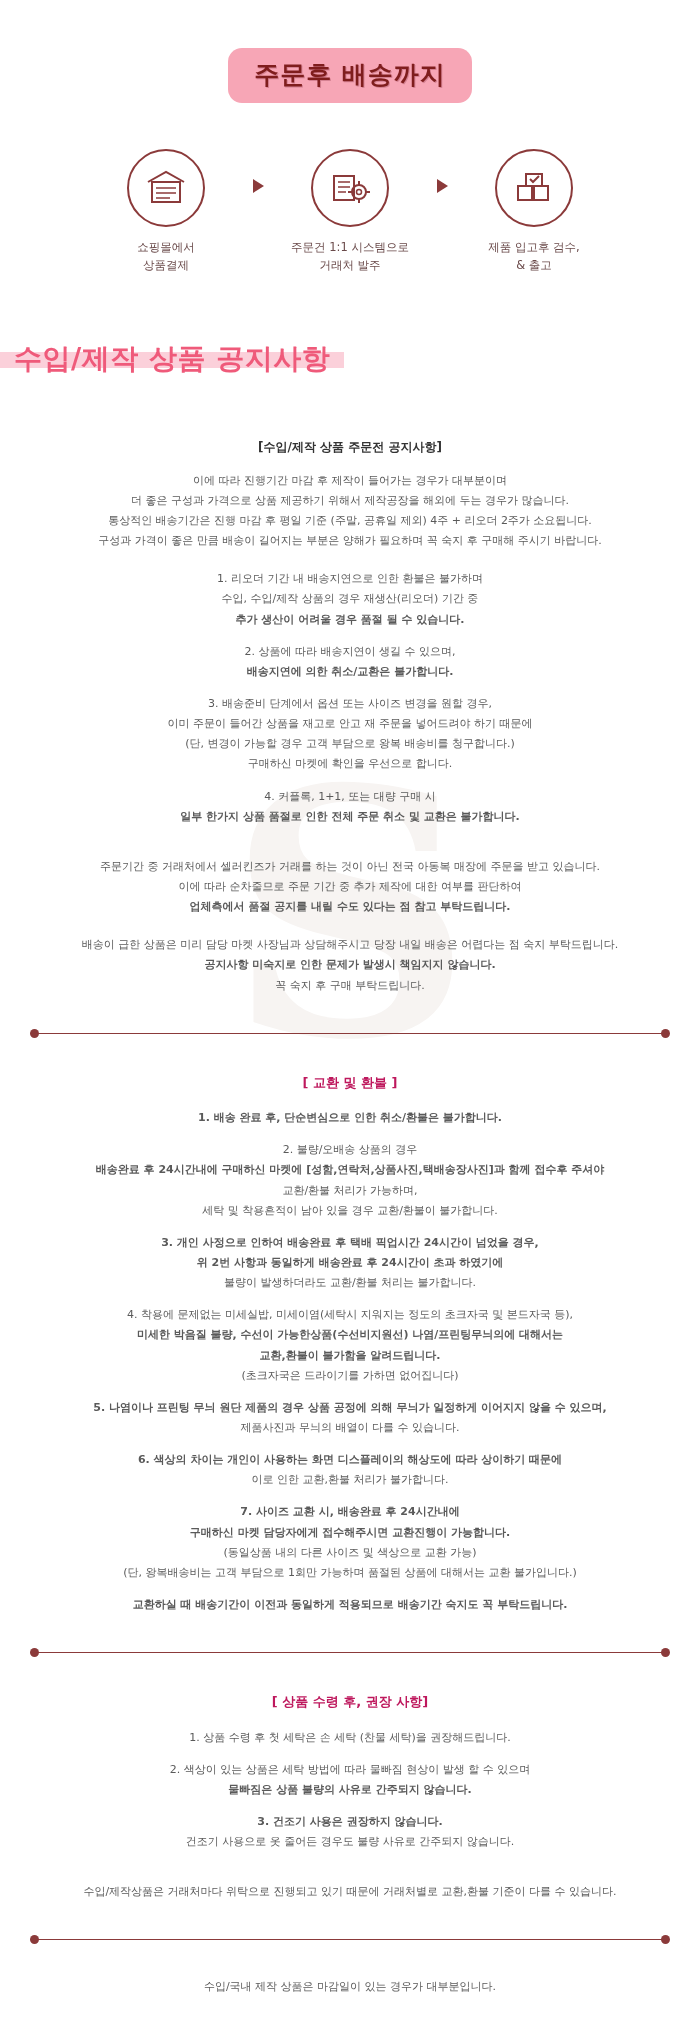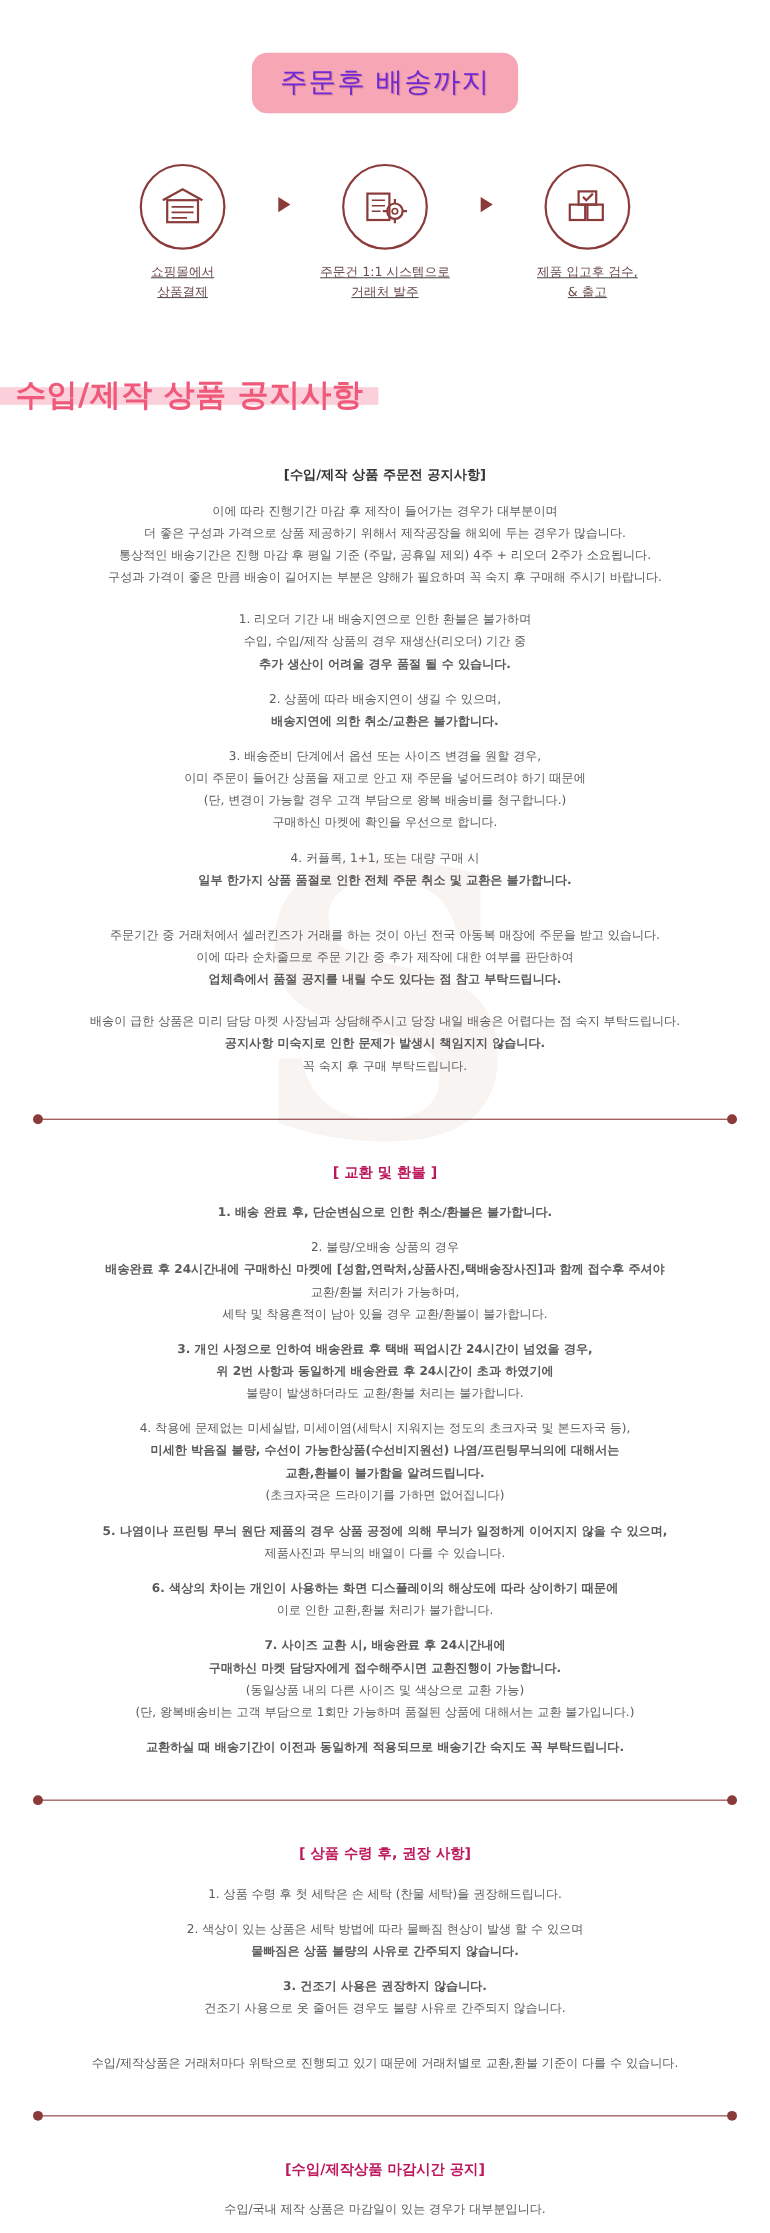--- a/index.html
+++ b/index.html
@@ -37,40 +37,39 @@
 
   
   .banner-wrap{
     text-align:center;
     padding-top:48px;
   }
   .banner{
     display:inline-block;
     background:#f7a6b6;
     padding:6px 26px 8px 26px;
-    color:#6d28d9;
+    color:#7f1d1d;
     font-size:25px;
-    font-weight:normal;
+    font-weight:bold;
     letter-spacing:1px;
     text-shadow:1px 1px 0 rgba(150,60,80,.35);
     border-radius:14px;
   }
 
   
   .steps{
     margin-top:46px;
     display:flex;
     justify-content:center;
     align-items:flex-start;
     gap:0;
   }
   .step{
     width:150px;
     text-align:center;
-    text-decoration:underline;
   }
   .circle{
     width:78px;
     height:78px;
     border:2px solid #8b3a3a;
     border-radius:50%;
     margin:0 auto;
     display:flex;
     align-items:center;
     justify-content:center;
@@ -119,21 +118,21 @@
     left:0;right:0;
     top:16px;
     height:16px;
     background:#fbd0da;
     z-index:-1;
   }
 
   
   .block{
     text-align:center;
-    margin:0 auto;
+    margin:16px auto;
     width:640px;
   }
   .sec-head{
     font-weight:bold;
     color:#333;
     font-size:12px;
     margin-bottom:14px;
   }
   p.para{
     margin:0 0 2px 0;
@@ -372,20 +371,19 @@
       <p class="para">수입/제작상품은 거래처마다 위탁으로 진행되고 있기 때문에 거래처별로 교환,환불 기준이 다를 수 있습니다.</p>
     </div>
 
     <div class="divider">
       <span class="dot l"></span>
         <span class="line"></span>
         <span class="dot r"></span>
     </div>
 
     <div class="block">
-      <div class="brack-title">[수입/제작상품 마감시간 공지]</div>
       <div id="s4-lines">
           <p class="para">수입/국내 제작 상품은 마감일이 있는 경우가 대부분입니다.</p>
         </div>
     </div>
 
   </div>
 </div>
 
 </body></html>

